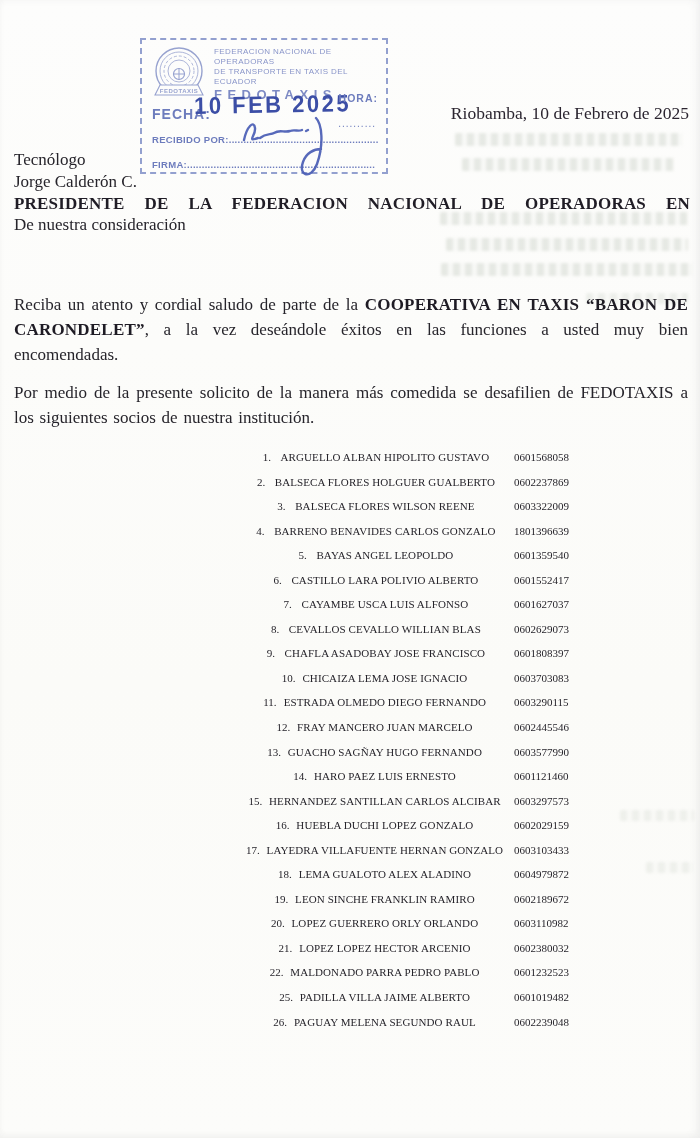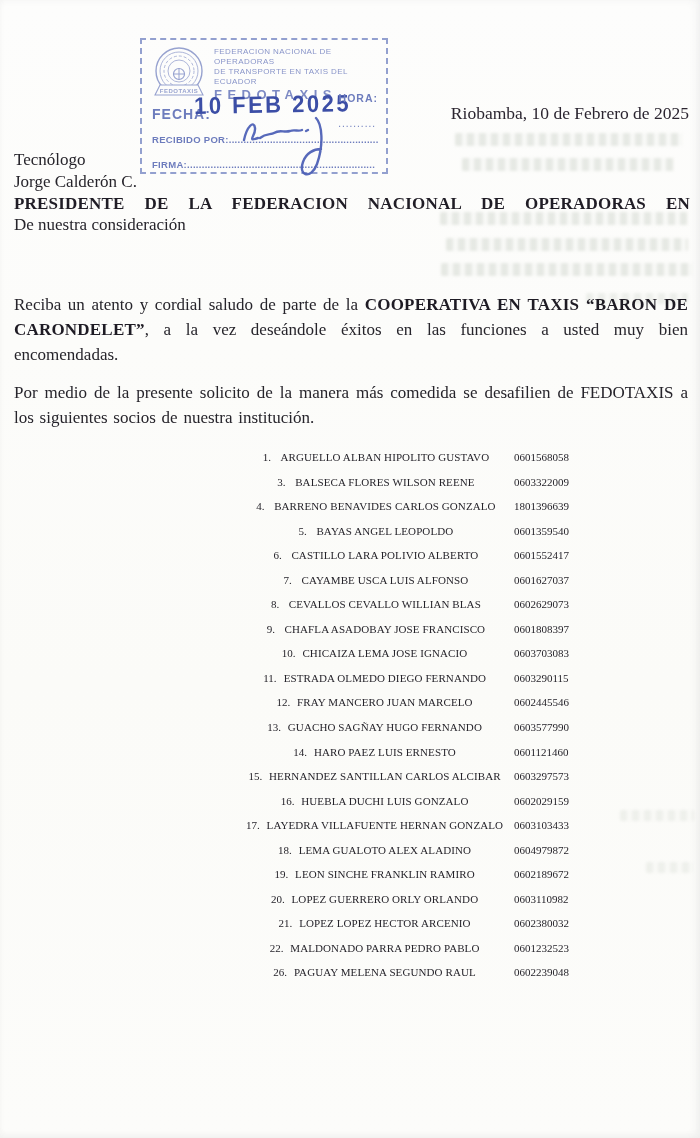--- a/index.html
+++ b/index.html
@@ -124,20 +124,25 @@
   <p class="para" id="para1"><span>Reciba un atento y cordial saludo de parte de la </span><b>COOPERATIVA EN TAXIS “BARON DE CARONDELET”</b><span>, a la vez deseándole éxitos en las funciones a usted muy bien encomendadas.</span></p>
 
   <div class="members">
 
       <div class="member-row">
         <span class="m-num">1.</span>
         <span class="m-name">ARGUELLO ALBAN HIPOLITO GUSTAVO</span>
         <span class="m-id">0601568058</span>
       </div>
 
+      <div class="member-row">
+        <span class="m-num">2.</span>
+        <span class="m-name">BALSECA FLORES HOLGUER GUALBERTO</span>
+        <span class="m-id">0602237869</span>
+      </div>
 
       <div class="member-row">
         <span class="m-num">3.</span>
         <span class="m-name">BALSECA FLORES WILSON REENE</span>
         <span class="m-id">0603322009</span>
       </div>
 
       <div class="member-row">
         <span class="m-num">4.</span>
         <span class="m-name">BARRENO BENAVIDES CARLOS GONZALO</span>
@@ -205,21 +210,21 @@
       </div>
 
       <div class="member-row">
         <span class="m-num">15.</span>
         <span class="m-name">HERNANDEZ SANTILLAN CARLOS ALCIBAR</span>
         <span class="m-id">0603297573</span>
       </div>
 
       <div class="member-row">
         <span class="m-num">16.</span>
-        <span class="m-name">HUEBLA DUCHI LUIS GONZALO</span>
+        <span class="m-name">HUEBLA DUCHI LOPEZ GONZALO</span>
         <span class="m-id">0602029159</span>
       </div>
 
       <div class="member-row">
         <span class="m-num">17.</span>
         <span class="m-name">LAYEDRA VILLAFUENTE HERNAN GONZALO</span>
         <span class="m-id">0603103433</span>
       </div>
 
       <div class="member-row">
@@ -247,20 +252,25 @@
       </div>
 
       <div class="member-row">
         <span class="m-num">22.</span>
         <span class="m-name">MALDONADO PARRA PEDRO PABLO</span>
         <span class="m-id">0601232523</span>
       </div>
 
 
 
+      <div class="member-row">
+        <span class="m-num">25.</span>
+        <span class="m-name">PADILLA VILLA JAIME ALBERTO</span>
+        <span class="m-id">0601019482</span>
+      </div>
 
       <div class="member-row">
         <span class="m-num">26.</span>
         <span class="m-name">PAGUAY MELENA SEGUNDO RAUL</span>
         <span class="m-id">0602239048</span>
       </div>
     </div>
 
 </div>
 

